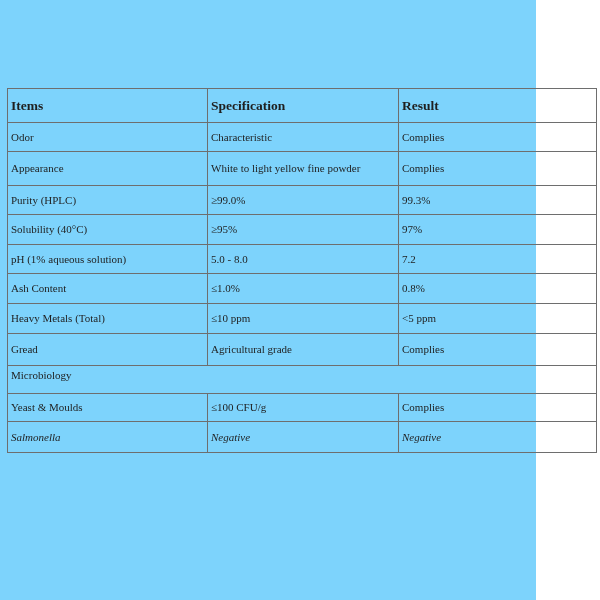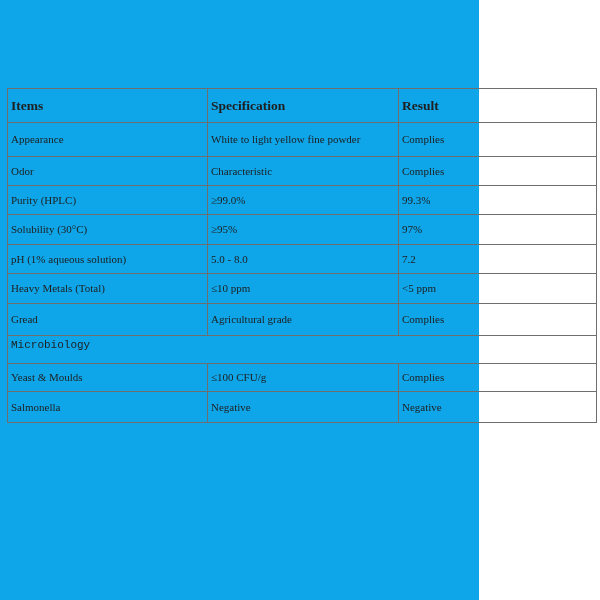--- a/index.html
+++ b/index.html
@@ -9,23 +9,23 @@
   }
   body {
     width: 600px;
     height: 600px;
     font-family: "Liberation Serif", "DejaVu Serif", serif;
     color: #1f1f1f;
     overflow: hidden;
   }
   .sheet {
     position: relative;
-    width: 479px;
+    width: 536px;
     height: 600px;
-    background: #0ea5e9;
+    background: #7dd3fc;
   }
   table.spec-table {
     position: absolute;
     left: 7px;
     top: 88px;
     width: 589px;
     border-collapse: collapse;
     table-layout: fixed;
   }
   table.spec-table th,
@@ -62,63 +62,68 @@
       <col style="width:198px">
     </colgroup>
     <thead>
       <tr style="height:34px">
         <th class="th-items">Items</th>
         <th class="th-spec">Specification</th>
         <th class="th-result">Result</th>
       </tr>
     </thead>
     <tbody id="spec-body">
+        <tr style="height: 29px;">
+          <td>Odor</td>
+          <td>Characteristic</td>
+          <td>Complies</td>
+        </tr>
         <tr style="height: 34px;">
           <td>Appearance</td>
           <td>White to light yellow fine powder</td>
-          <td>Complies</td>
-        </tr>
-        <tr style="height: 29px;">
-          <td>Odor</td>
-          <td>Characteristic</td>
           <td>Complies</td>
         </tr>
         <tr style="height: 29px; margin-top: 48px;">
           <td>Purity (HPLC)</td>
           <td>≥99.0%</td>
           <td>99.3%</td>
         </tr>
         <tr style="height: 30px;">
-          <td>Solubility (30°C)</td>
+          <td>Solubility (40°C)</td>
           <td>≥95%</td>
           <td>97%</td>
         </tr>
         <tr style="height: 29px;">
           <td>pH (1% aqueous solution)</td>
           <td>5.0 - 8.0</td>
           <td>7.2</td>
+        </tr>
+        <tr style="height: 30px;">
+          <td>Ash Content</td>
+          <td>≤1.0%</td>
+          <td>0.8%</td>
         </tr>
         <tr style="height: 30px;">
           <td>Heavy Metals (Total)</td>
           <td>≤10 ppm</td>
           <td>&lt;5 ppm</td>
         </tr>
         <tr style="height: 32px;">
           <td>Gread</td>
           <td>Agricultural grade</td>
           <td>Complies</td>
         </tr>
-        <tr class="section-row" style="height: 28px; font-family: Liberation Mono, monospace;">
+        <tr class="section-row" style="height: 28px;">
           <td colspan="3">Microbiology</td>
         </tr>
         <tr style="height: 28px; margin-left: 32px;">
           <td>Yeast &amp; Moulds</td>
           <td>≤100 CFU/g</td>
           <td class="vtop">Complies</td>
         </tr>
-        <tr style="height: 31px;">
+        <tr style="height: 31px; font-style: italic;">
           <td class="vtop">Salmonella</td>
           <td class="vlow">Negative</td>
           <td class="vlow">Negative</td>
         </tr>
       </tbody>
   </table>
 </div>
 
 </body></html>

